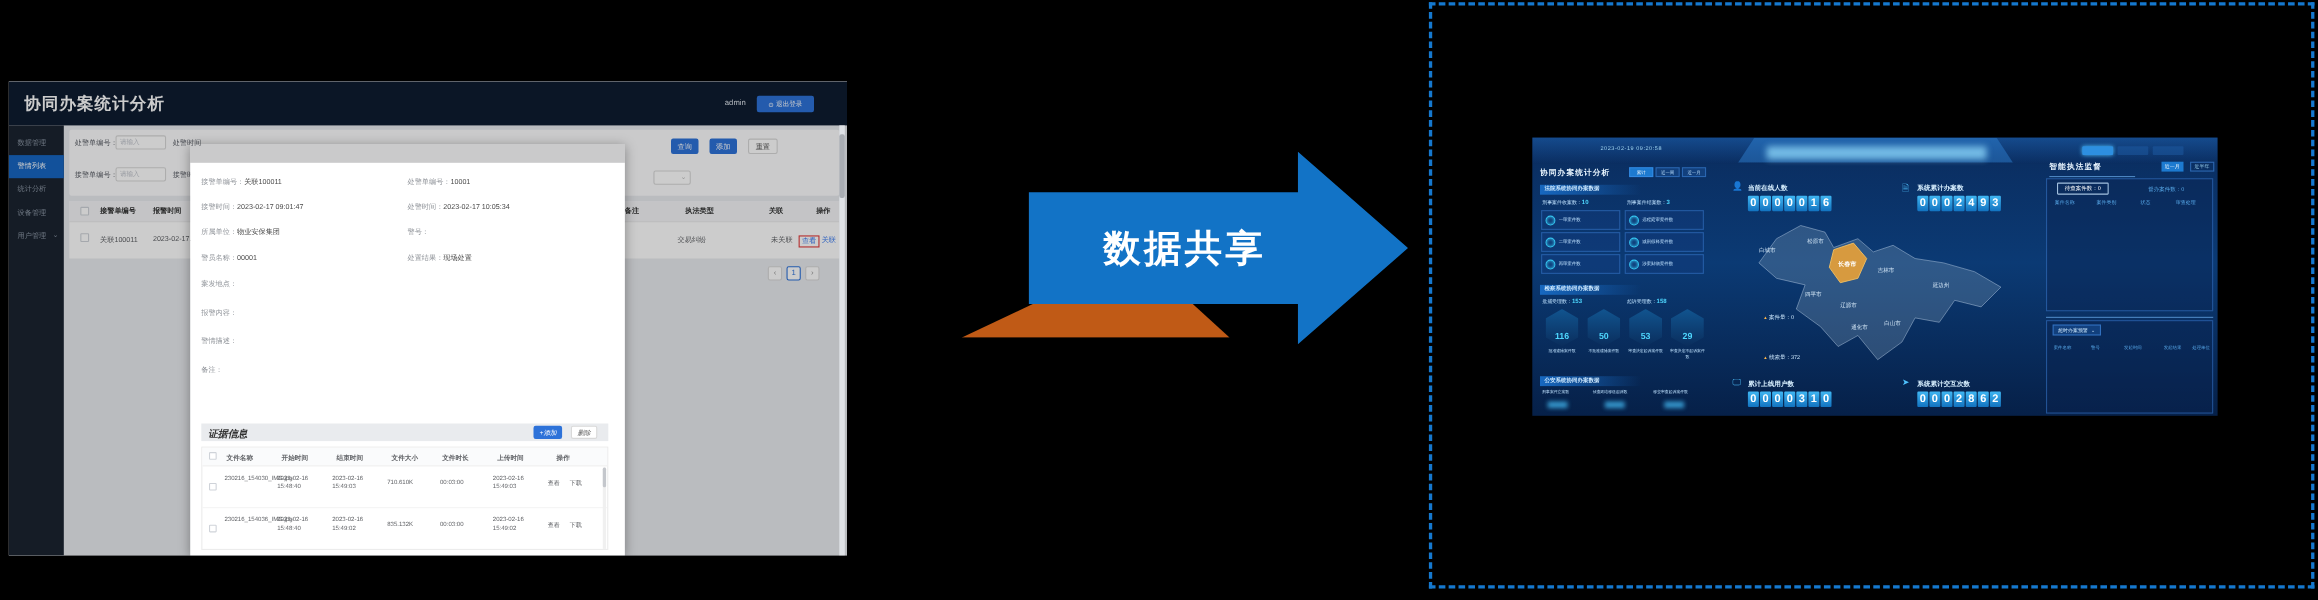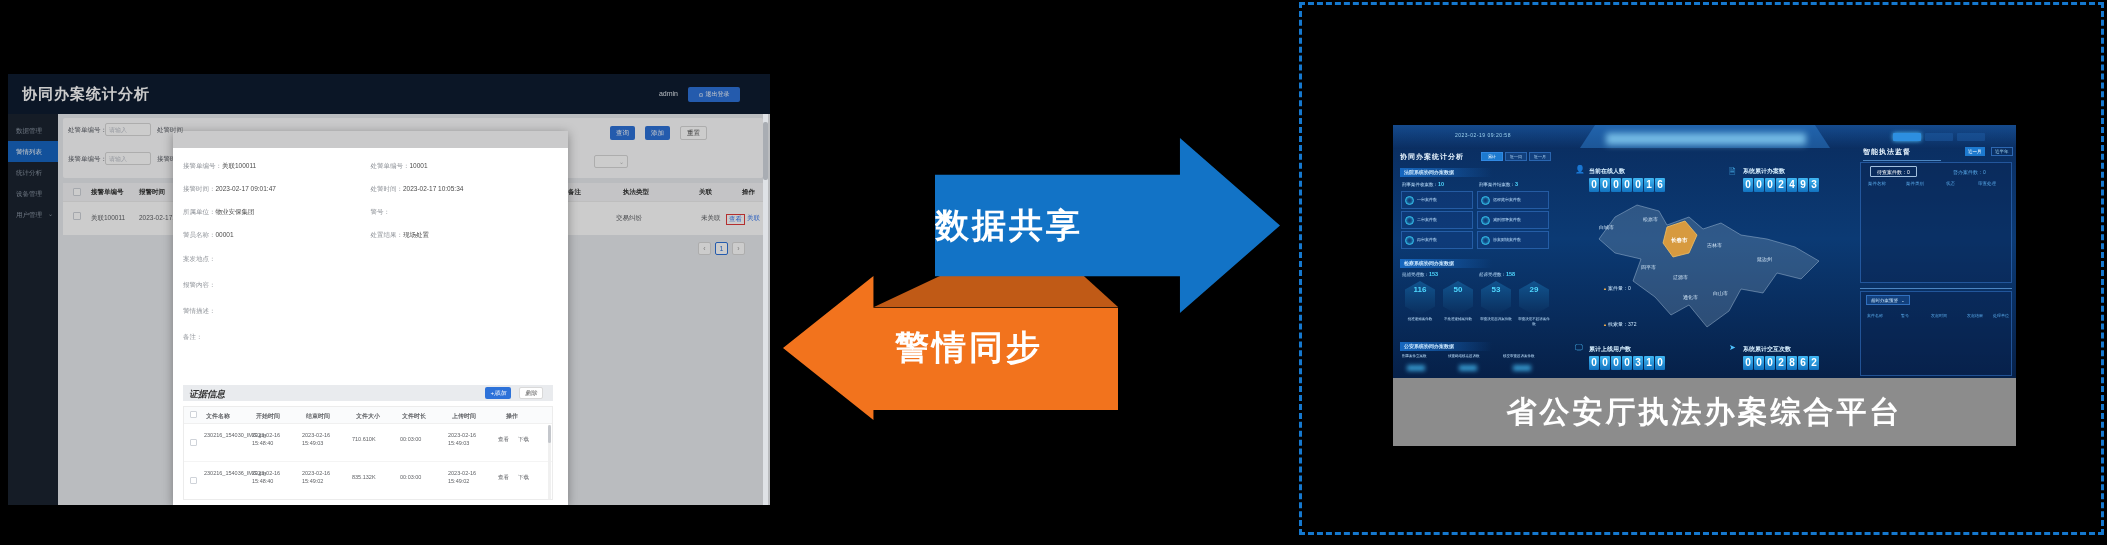--- a/index.html
+++ b/index.html
@@ -61,21 +61,21 @@
   .ev-h{position:absolute;top:5px;font-size:6px;font-weight:bold;color:#606266;white-space:nowrap;}
   .ev-row{position:absolute;left:0;width:100%;height:38px;border-bottom:1px solid #f4f4f4;}
   .ev-c{position:absolute;top:12px;font-size:5.5px;color:#606266;white-space:nowrap;}
   .ev-c.wrap{top:7px;width:40px;white-space:normal;line-height:1.5;}
   .ev-scroll{position:absolute;right:1px;top:18px;width:3px;height:74px;background:#f0f0f0;}
   .ev-sthumb{position:absolute;right:0;top:0;width:3px;height:18px;background:#c4c7cc;border-radius:2px;}
 
   
   .conn{left:874px;top:276px;width:244px;height:31px;background:#c05a16;clip-path:polygon(27% 0,86% 0,100% 100%,0 100%);}
   .arrow{display:flex;align-items:center;color:#fff;font-weight:bold;font-size:34px;letter-spacing:3px;}
-  .arrow-blue{left:935px;top:138px;width:345px;height:175px;background:#1273c6;clip-path:polygon(0 21%,71% 21%,71% 0,100% 50%,71% 100%,71% 79%,0 79%);}
+  .arrow-blue{left:935px;top:138px;width:345px;height:175px;background:#1273c6;clip-path:polygon(0 21%,71% 21%,71% 0,100% 50%,71% 100%,71% 79%,0 79%);padding-left:68px;}
   .arrow-orange{left:783px;top:276px;width:335px;height:144px;background:#f2731d;clip-path:polygon(0 50%,27% 0,27% 22%,100% 22%,100% 93%,27% 93%,27% 100%);padding-left:112px;}
 
   
   .dashed-box{left:1299px;top:2px;width:805px;height:533px;border:3px dashed #1578ce;}
 
   
   .dashboard{left:1393px;top:125px;width:623px;height:321px;}
   .db-content{left:0;top:0;width:623px;height:253px;background:linear-gradient(180deg,#0a2c5e 0%,#0b3a74 45%,#062048 100%);overflow:hidden;}
   .db-caption{left:0;top:253px;width:623px;height:68px;background:#8c8c8c;color:#fff;font-size:30px;font-weight:bold;letter-spacing:3px;display:flex;align-items:center;justify-content:center;}
   .db-topbar{left:0;top:0;width:623px;height:24px;background:linear-gradient(180deg,rgba(30,100,180,.55),rgba(10,40,90,.2));}
@@ -87,21 +87,21 @@
   .panel-title{font-size:7px;font-weight:bold;color:#eaf6ff;letter-spacing:1px;white-space:nowrap;}
   .band{height:9px;background:linear-gradient(90deg,#1768c0,rgba(23,104,192,0));color:#cfeaff;font-size:5px;font-weight:bold;line-height:9px;padding-left:4px;white-space:nowrap;}
   .mini-tab{height:9px;width:22px;font-size:4px;color:#bfe2ff;background:rgba(25,80,150,.5);border:1px solid rgba(80,160,255,.4);display:flex;align-items:center;justify-content:center;}
   .mini-tab.on{background:#1d7ad0;color:#fff;}
   .stat-line{font-size:4.5px;color:#bfe2ff;white-space:nowrap;}
   .stat-line b{color:#4fd8ff;font-size:5.5px;}
   .card{position:absolute;width:72px;height:18px;border:1px solid rgba(80,160,255,.35);background:rgba(20,60,130,.35);display:flex;align-items:center;gap:3px;padding-left:3px;}
   .gauge{width:9px;height:9px;border-radius:50%;border:1.5px solid #35c5f0;box-shadow:0 0 3px #35c5f0 inset;}
   .card-label{font-size:4px;color:#bfe2ff;line-height:1.3;width:52px;white-space:normal;}
   .hex{position:absolute;width:30px;height:34px;background:linear-gradient(180deg,#11548f,#0a2d5c);clip-path:polygon(50% 0,100% 25%,100% 75%,50% 100%,0 75%,0 25%);text-align:center;}
-  .hex b{display:block;margin-top:4px;color:#4fd8ff;font-size:8px;}
+  .hex b{display:block;margin-top:20px;color:#4fd8ff;font-size:8px;}
   .hex-label{position:absolute;width:34px;text-align:center;font-size:3.5px;color:#bfe2ff;line-height:1.3;}
   .blurval{position:absolute;width:18px;height:6px;background:#3fb0e8;filter:blur(2px);opacity:.8;}
   .dg-label{position:absolute;font-size:6px;color:#d8f0ff;font-weight:bold;white-space:nowrap;}
   .dg-icon{position:absolute;font-size:8px;color:#ff8c4a;}
   .dg-icon.cy{color:#4fc3ff;}
   .digits{position:absolute;display:flex;gap:1px;}
   .digit{display:inline-block;width:10px;height:14px;background:linear-gradient(180deg,#3fb6f2,#1273c0);color:#fff;font-size:10px;font-weight:bold;text-align:center;line-height:14px;border-radius:1px;}
   .map-stat{position:absolute;font-size:5px;color:#cfeaff;white-space:nowrap;}
   .map-stat i{color:#ffb64a;font-style:normal;font-size:4px;}
   .rp-box{position:absolute;border:1px solid rgba(60,130,220,.5);background:rgba(10,35,80,.4);}
@@ -236,23 +236,20 @@
           </div>
           <div class="ev-scroll">
               <div class="ev-sthumb"></div>
             </div>
         </div>
       </div>
     </div>
   </div>
 
   <div class="abs conn"></div>
-  <div class="abs arrow arrow-orange">
-      <span>警情同步</span>
-    </div>
   <div class="abs arrow arrow-blue">
       <span>数据共享</span>
     </div>
 
   <div class="abs dashed-box"></div>
 
   <div class="abs dashboard">
     <div class="abs db-content">
       <div class="abs db-topbar"></div>
       <div class="abs db-trap"></div>
@@ -403,16 +400,15 @@
       <div class="sub-pill" style="left:473px;top:170px;">
           <span>超时办案预警</span>
           <span>⌄</span>
         </div>
       <div class="rp-h" style="left:474px;top:188px;font-size:4px;">案件名称</div>
       <div class="rp-h" style="left:508px;top:188px;font-size:4px;">警号</div>
       <div class="rp-h" style="left:538px;top:188px;font-size:4px;">发起时间</div>
       <div class="rp-h" style="left:574px;top:188px;font-size:4px;">发起结果</div>
       <div class="rp-h" style="left:600px;top:188px;font-size:4px;">处理单位</div>
     </div>
-    <div class="abs db-caption">省公安厅执法办案综合平台</div>
   </div>
 
 </div>
 
 </body></html>

